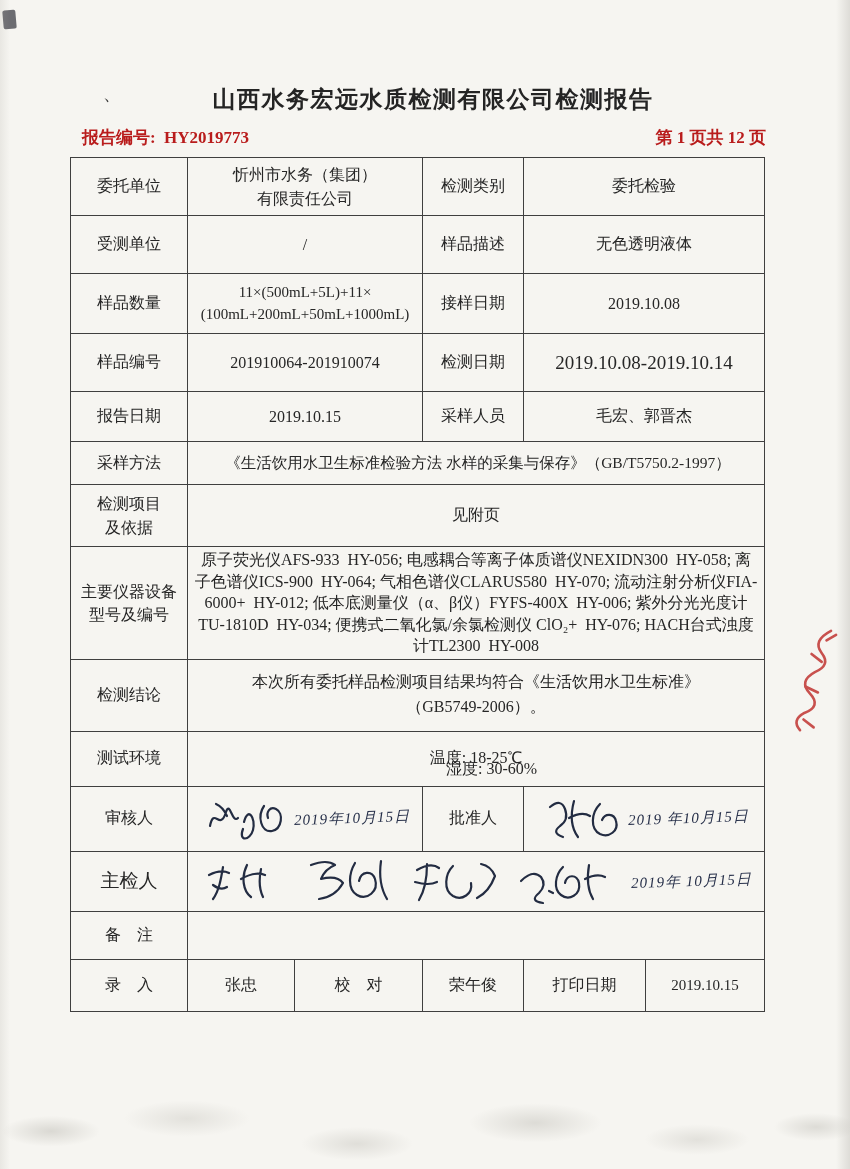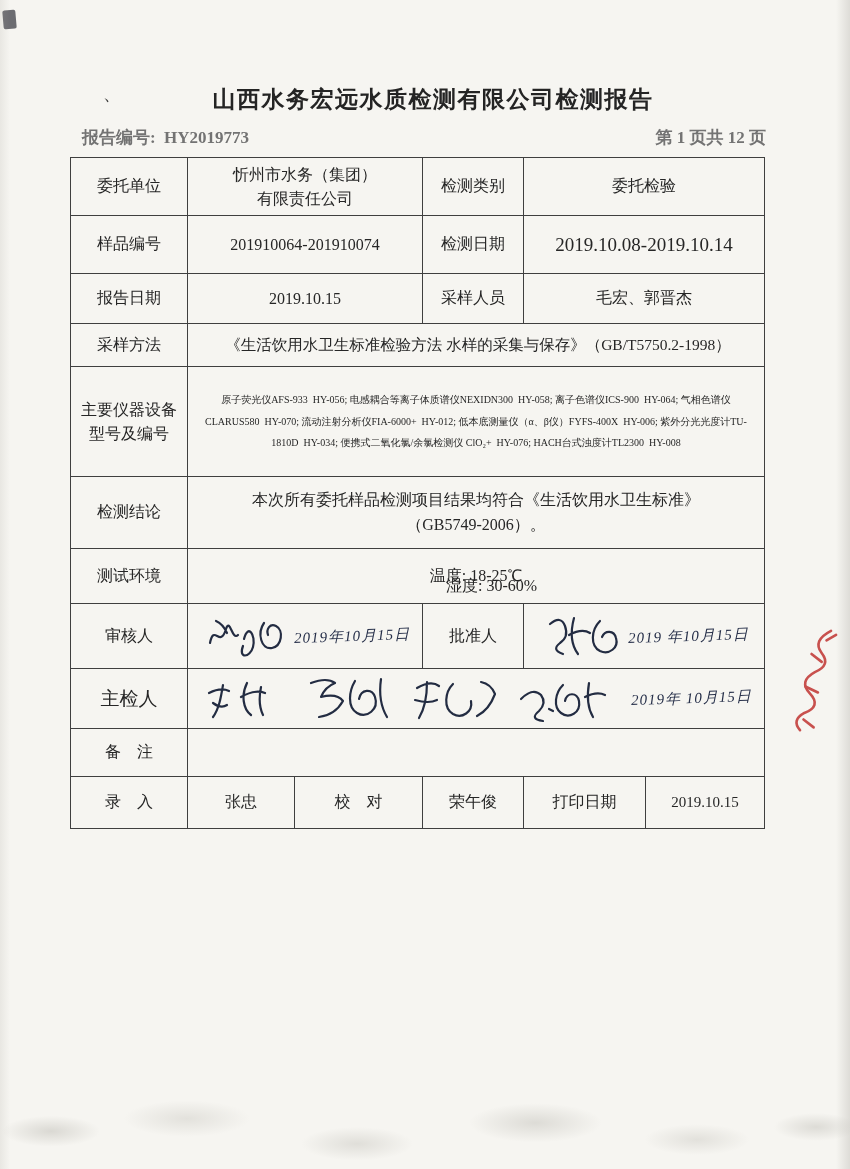--- a/index.html
+++ b/index.html
@@ -26,30 +26,30 @@
       radial-gradient(ellipse 60px 20px at 96% 50%, rgba(172,170,162,.34), transparent 70%);
   }
   .corner-blotch { position:absolute; left:3px; top:10px; width:13px; height:19px;
     background:#54545a; border-radius:2px; transform:rotate(-5deg); opacity:.85; }
   .stray-tick { position:absolute; left:103px; top:82px; font-size:18px; color:#3a3a3a; }
 
   .doc-title { position:absolute; top:84px; left:8px; width:100%; text-align:center;
     font-size:23px; font-weight:bold; letter-spacing:1.5px; color:#242424; }
 
   .meta-row { position:absolute; top:126px; left:82px; width:684px;
-    display:flex; justify-content:space-between; font-size:17px; font-weight:bold; color:#737373; }
+    display:flex; justify-content:space-between; font-size:17px; font-weight:bold; color:#b91c1c; }
   .meta-left span { margin-right:4px; }
 
   table.report { position:absolute; top:157px; left:70px; width:694px;
     border-collapse:collapse; table-layout:fixed; font-size:16px; background:transparent; }
   .report td { border:1px solid #3f3f3f; text-align:center; vertical-align:middle;
     padding:2px 6px; color:#262626; }
   .pre { white-space:pre-line; line-height:1.45; }
   .left { text-align:left; }
-  .inst { white-space:pre-wrap; text-align:left; font-size:10px; line-height:21.5px; padding:4px 9px;margin-top:7px; }
+  .inst { white-space:pre-wrap; text-align:left; font-size:16px; line-height:21.5px; padding:4px 9px;margin-top:7px; }
   .concl { text-align:left; padding-left:10px; line-height:1.55; }
   .method { font-size:15.5px; letter-spacing:0; }
   .env-cell { position:relative; text-align:left; padding-left:12px;font-family:Liberation Serif, serif; }
   .env-cell .hum { position:absolute; left:258px; top:50%; transform:translateY(-50%);margin-top:10px; }
 
   .sig-cell { position:relative; text-align:left; padding:0 2px; overflow:visible; white-space:nowrap; }
   .sig { vertical-align:middle; margin:0 2px; }
   .sig path { fill:none; stroke:#232c42; stroke-width:2.2; stroke-linecap:round; stroke-linejoin:round; }
   .hand { display:inline-block; font-style:italic; font-size:15px; color:#27304a;
     transform:rotate(-2deg); letter-spacing:1px; vertical-align:middle; }
@@ -89,34 +89,52 @@
   </colgroup>
   <tbody>
   <tr style="height:58px">
     <td>委托单位</td>
     <td colspan="2" class="pre">忻州市水务（集团）
 有限责任公司</td>
     <td>检测类别</td>
     <td colspan="2">委托检验</td>
   </tr>
   <tr style="height:58px">
+    <td>受测单位</td>
+    <td colspan="2">/</td>
+    <td>样品描述</td>
+    <td colspan="2">无色透明液体</td>
+  </tr>
+  <tr style="height:60px">
+    <td>样品数量</td>
+    <td colspan="2" class="pre" style="font-size:15px">11×(500mL+5L)+11×
+(100mL+200mL+50mL+1000mL)</td>
+    <td>接样日期</td>
+    <td colspan="2">2019.10.08</td>
+  </tr>
+  <tr style="height:58px">
     <td>样品编号</td>
     <td colspan="2">201910064-201910074</td>
     <td>检测日期</td>
     <td colspan="2" style="font-size:19px">2019.10.08-2019.10.14</td>
   </tr>
   <tr style="height:50px">
     <td>报告日期</td>
     <td colspan="2">2019.10.15</td>
     <td>采样人员</td>
     <td colspan="2">毛宏、郭晋杰</td>
   </tr>
   <tr style="height:43px">
     <td>采样方法</td>
-    <td colspan="5" class="left method" style="padding-left:10px">《生活饮用水卫生标准检验方法 水样的采集与保存》（GB/T5750.2-1998）</td>
+    <td colspan="5" class="left method" style="padding-left:10px">《生活饮用水卫生标准检验方法 水样的采集与保存》（GB/T5750.2-1997）</td>
+  </tr>
+  <tr style="height:62px">
+    <td class="pre">检测项目
+及依据</td>
+    <td colspan="5">见附页</td>
   </tr>
   <tr style="height:110px">
     <td class="pre">主要仪器设备
 型号及编号</td>
     <td colspan="5" class="inst">原子荧光仪AFS-933  HY-056; 电感耦合等离子体质谱仪NEXIDN300  HY-058; 离子色谱仪ICS-900  HY-064; 气相色谱仪CLARUS580  HY-070; 流动注射分析仪FIA-6000+  HY-012; 低本底测量仪（α、β仪）FYFS-400X  HY-006; 紫外分光光度计TU-1810D  HY-034; 便携式二氧化氯/余氯检测仪 ClO₂+  HY-076; HACH台式浊度计TL2300  HY-008</td>
   </tr>
   <tr style="height:72px">
     <td>检测结论</td>
     <td colspan="5" class="pre concl">本次所有委托样品检测项目结果均符合《生活饮用水卫生标准》
 （GB5749-2006）。</td>

